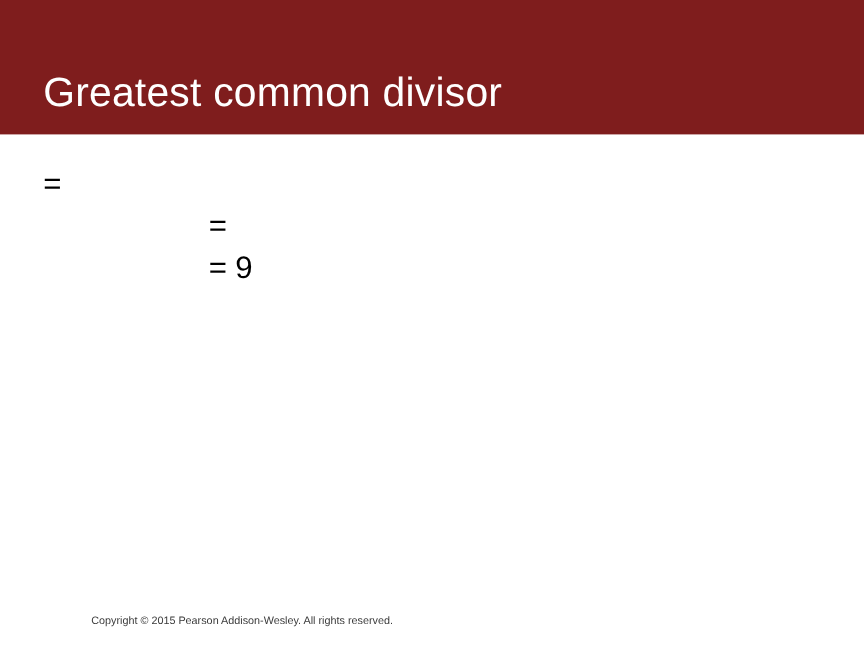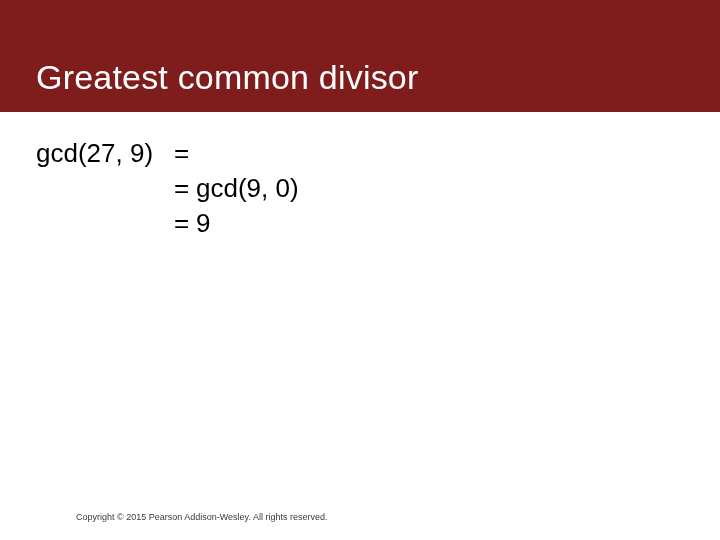--- a/index.html
+++ b/index.html
@@ -71,28 +71,26 @@
 
 <div class="slide">
 
   <div class="title-band">
     <div class="title-text">Greatest common divisor</div>
   </div>
 
   <div class="body">
 
     <div class="body-row">
-      <span class="lhs">gcd(27, 9)</span>
       <span class="eq">=</span>
     </div>
 
     <div class="body-row">
       <span class="lhs"></span>
       <span class="eq">=</span>
-      <span class="rhs">gcd(9, 0)</span>
     </div>
 
     <div class="body-row">
       <span class="lhs"></span>
       <span class="eq">=</span>
       <span class="rhs">9</span>
     </div>
 
   </div>
 

